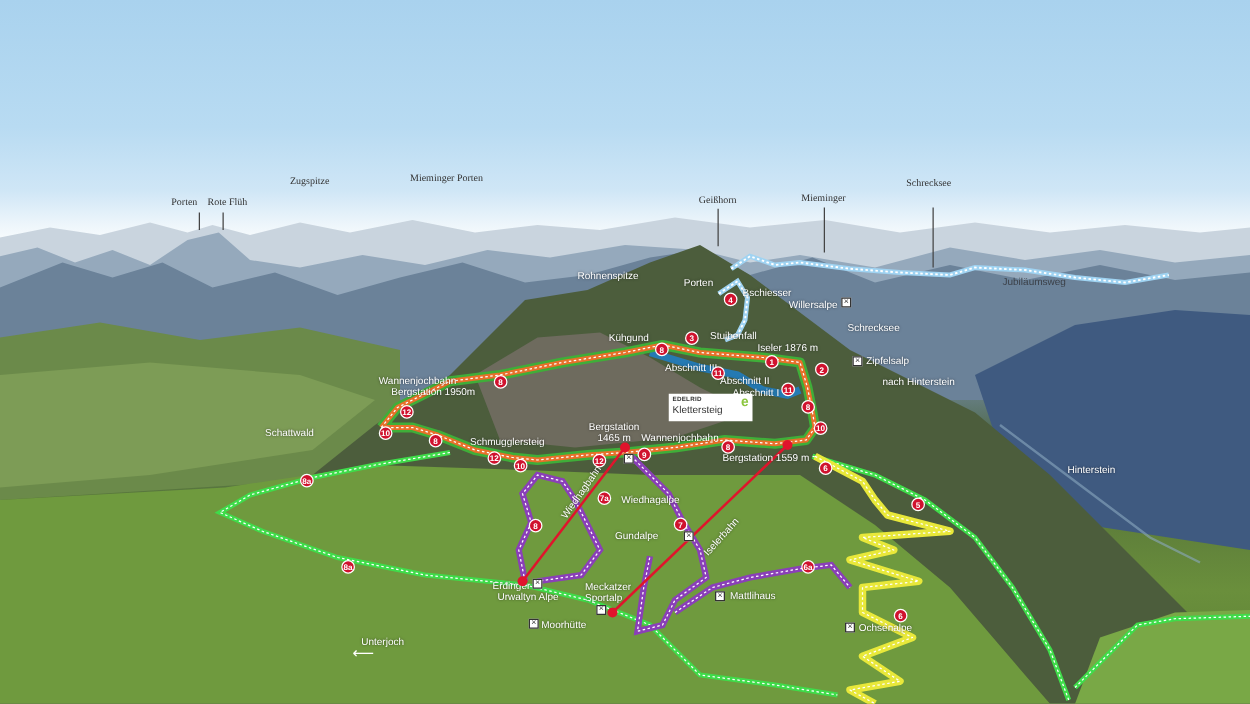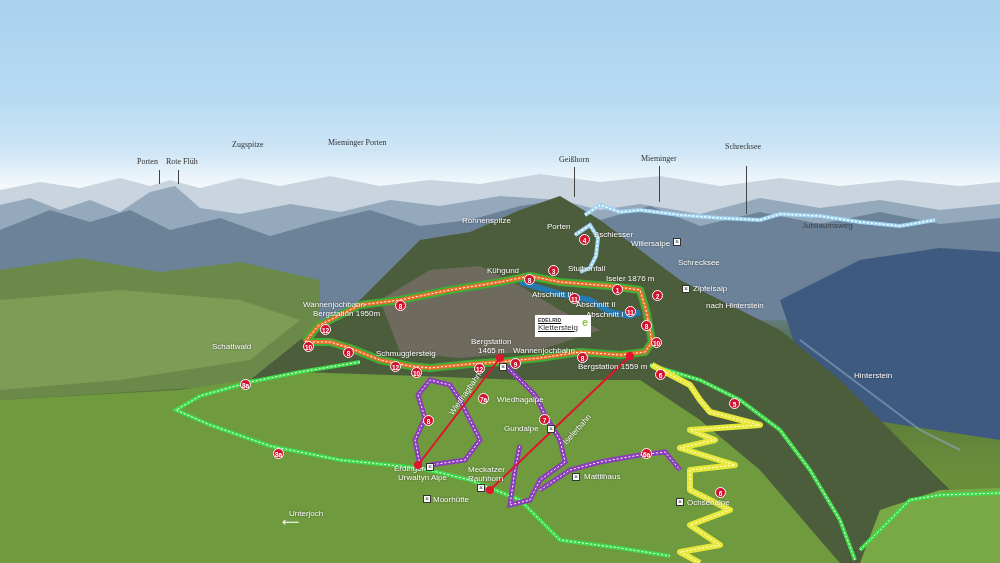--- a/index.html
+++ b/index.html
@@ -9,21 +9,21 @@
   svg.terrain { position: absolute; left: 0; top: 0; }
   .lbl { position: absolute; font-size: 8px; line-height: 1; white-space: nowrap; }
   .peak { color: #333; font-size: 8px; font-family: Liberation Serif, serif; }
   .white { color: #fff; text-shadow: 0 0 2px rgba(0,0,0,.6); }
   .dark { color: #3b4048; }
   .badge { position: absolute; width: 11px; height: 11px; border-radius: 50%; background: #d0122e; color: #fff;
            font-size: 6.5px; line-height: 11px; text-align: center; font-weight: bold; border: 1px solid #fff; box-sizing: border-box; }
   .hut { position: absolute; width: 8px; height: 8px; background: #fff; border: 1px solid #333; box-sizing: border-box;
          font-size: 7px; line-height: 6px; text-align: center; color: #333; }
   .station { position: absolute; width: 8px; height: 8px; border-radius: 50%; background: #e0142c; }
-  .logo { position: absolute; left: 535px; top: 315px; width: 56px; height: 22px; background: #fff; box-sizing: border-box; padding: 2px 3px; text-decoration: underline; }
+  .logo { position: absolute; left: 535px; top: 315px; width: 67px; height: 22px; background: #fff; box-sizing: border-box; padding: 2px 3px; }
   .logo .brand { font-size: 5px; font-weight: bold; color: #333; letter-spacing: .2px; }
   .logo .name { font-size: 8px; color: #333; }
   .logo .swirl { position: absolute; right: 3px; top: 1px; color: #8cc63e; font-size: 11px; font-weight: bold; }
   .arrow-left { position: absolute; left: 282px; top: 515px; color: #fff; font-size: 12px; }
   .peak-line { position: absolute; width: 1px; background: #444; }
 </style>
 </head>
 <body>
 
 <div id="map">
@@ -117,26 +117,26 @@
   <span class="lbl white" style="left:376px;top:350px">Schmugglersteig</span>
   <span class="lbl white" style="left:471px;top:338px">Bergstation</span>
   <span class="lbl white" style="left:478px;top:347px">1465 m</span>
   <span class="lbl white" style="left:513px;top:347px">Wannenjochbahn</span>
   <span class="lbl white" style="left:578px;top:363px">Bergstation 1559 m</span>
   <span class="lbl white" style="left:532px;top:291px">Abschnitt III</span>
   <span class="lbl white" style="left:576px;top:301px">Abschnitt II</span>
   <span class="lbl white" style="left:586px;top:311px">Abschnitt I</span>
   <span class="lbl white" style="left:497px;top:396px">Wiedhagalpe</span>
   <span class="lbl white" style="left:448px;top:412px;transform:rotate(-55deg);transform-origin:left top">Wiedhagbahn</span>
-  <span class="lbl white" style="left:504px;top:425px">Gundalpe</span>
+  <span class="lbl white" style="left:492px;top:425px">Gundalpe</span>
   <span class="lbl white" style="left:562px;top:441px;transform:rotate(-48deg);transform-origin:left top">Iselerbahn</span>
   <span class="lbl white" style="left:394px;top:465px">Erdinger</span>
   <span class="lbl white" style="left:398px;top:474px">Urwaltyn Alpe</span>
   <span class="lbl white" style="left:468px;top:466px">Meckatzer</span>
-  <span class="lbl white" style="left:468px;top:475px">Rauhhorn</span>
+  <span class="lbl white" style="left:468px;top:475px">Sportalp</span>
   <span class="lbl white" style="left:584px;top:473px">Mattlihaus</span>
   <span class="lbl white" style="left:433px;top:496px">Moorhütte</span>
   <span class="lbl white" style="left:687px;top:499px">Ochsenalpe</span>
   <span class="lbl white" style="left:289px;top:510px">Unterjoch</span>
   <span class="arrow-left">⟵</span>
 
   <div class="logo">
     <div class="brand">EDELRID</div>
     <div class="name">Klettersteig</div>
     <span class="swirl">e</span>

